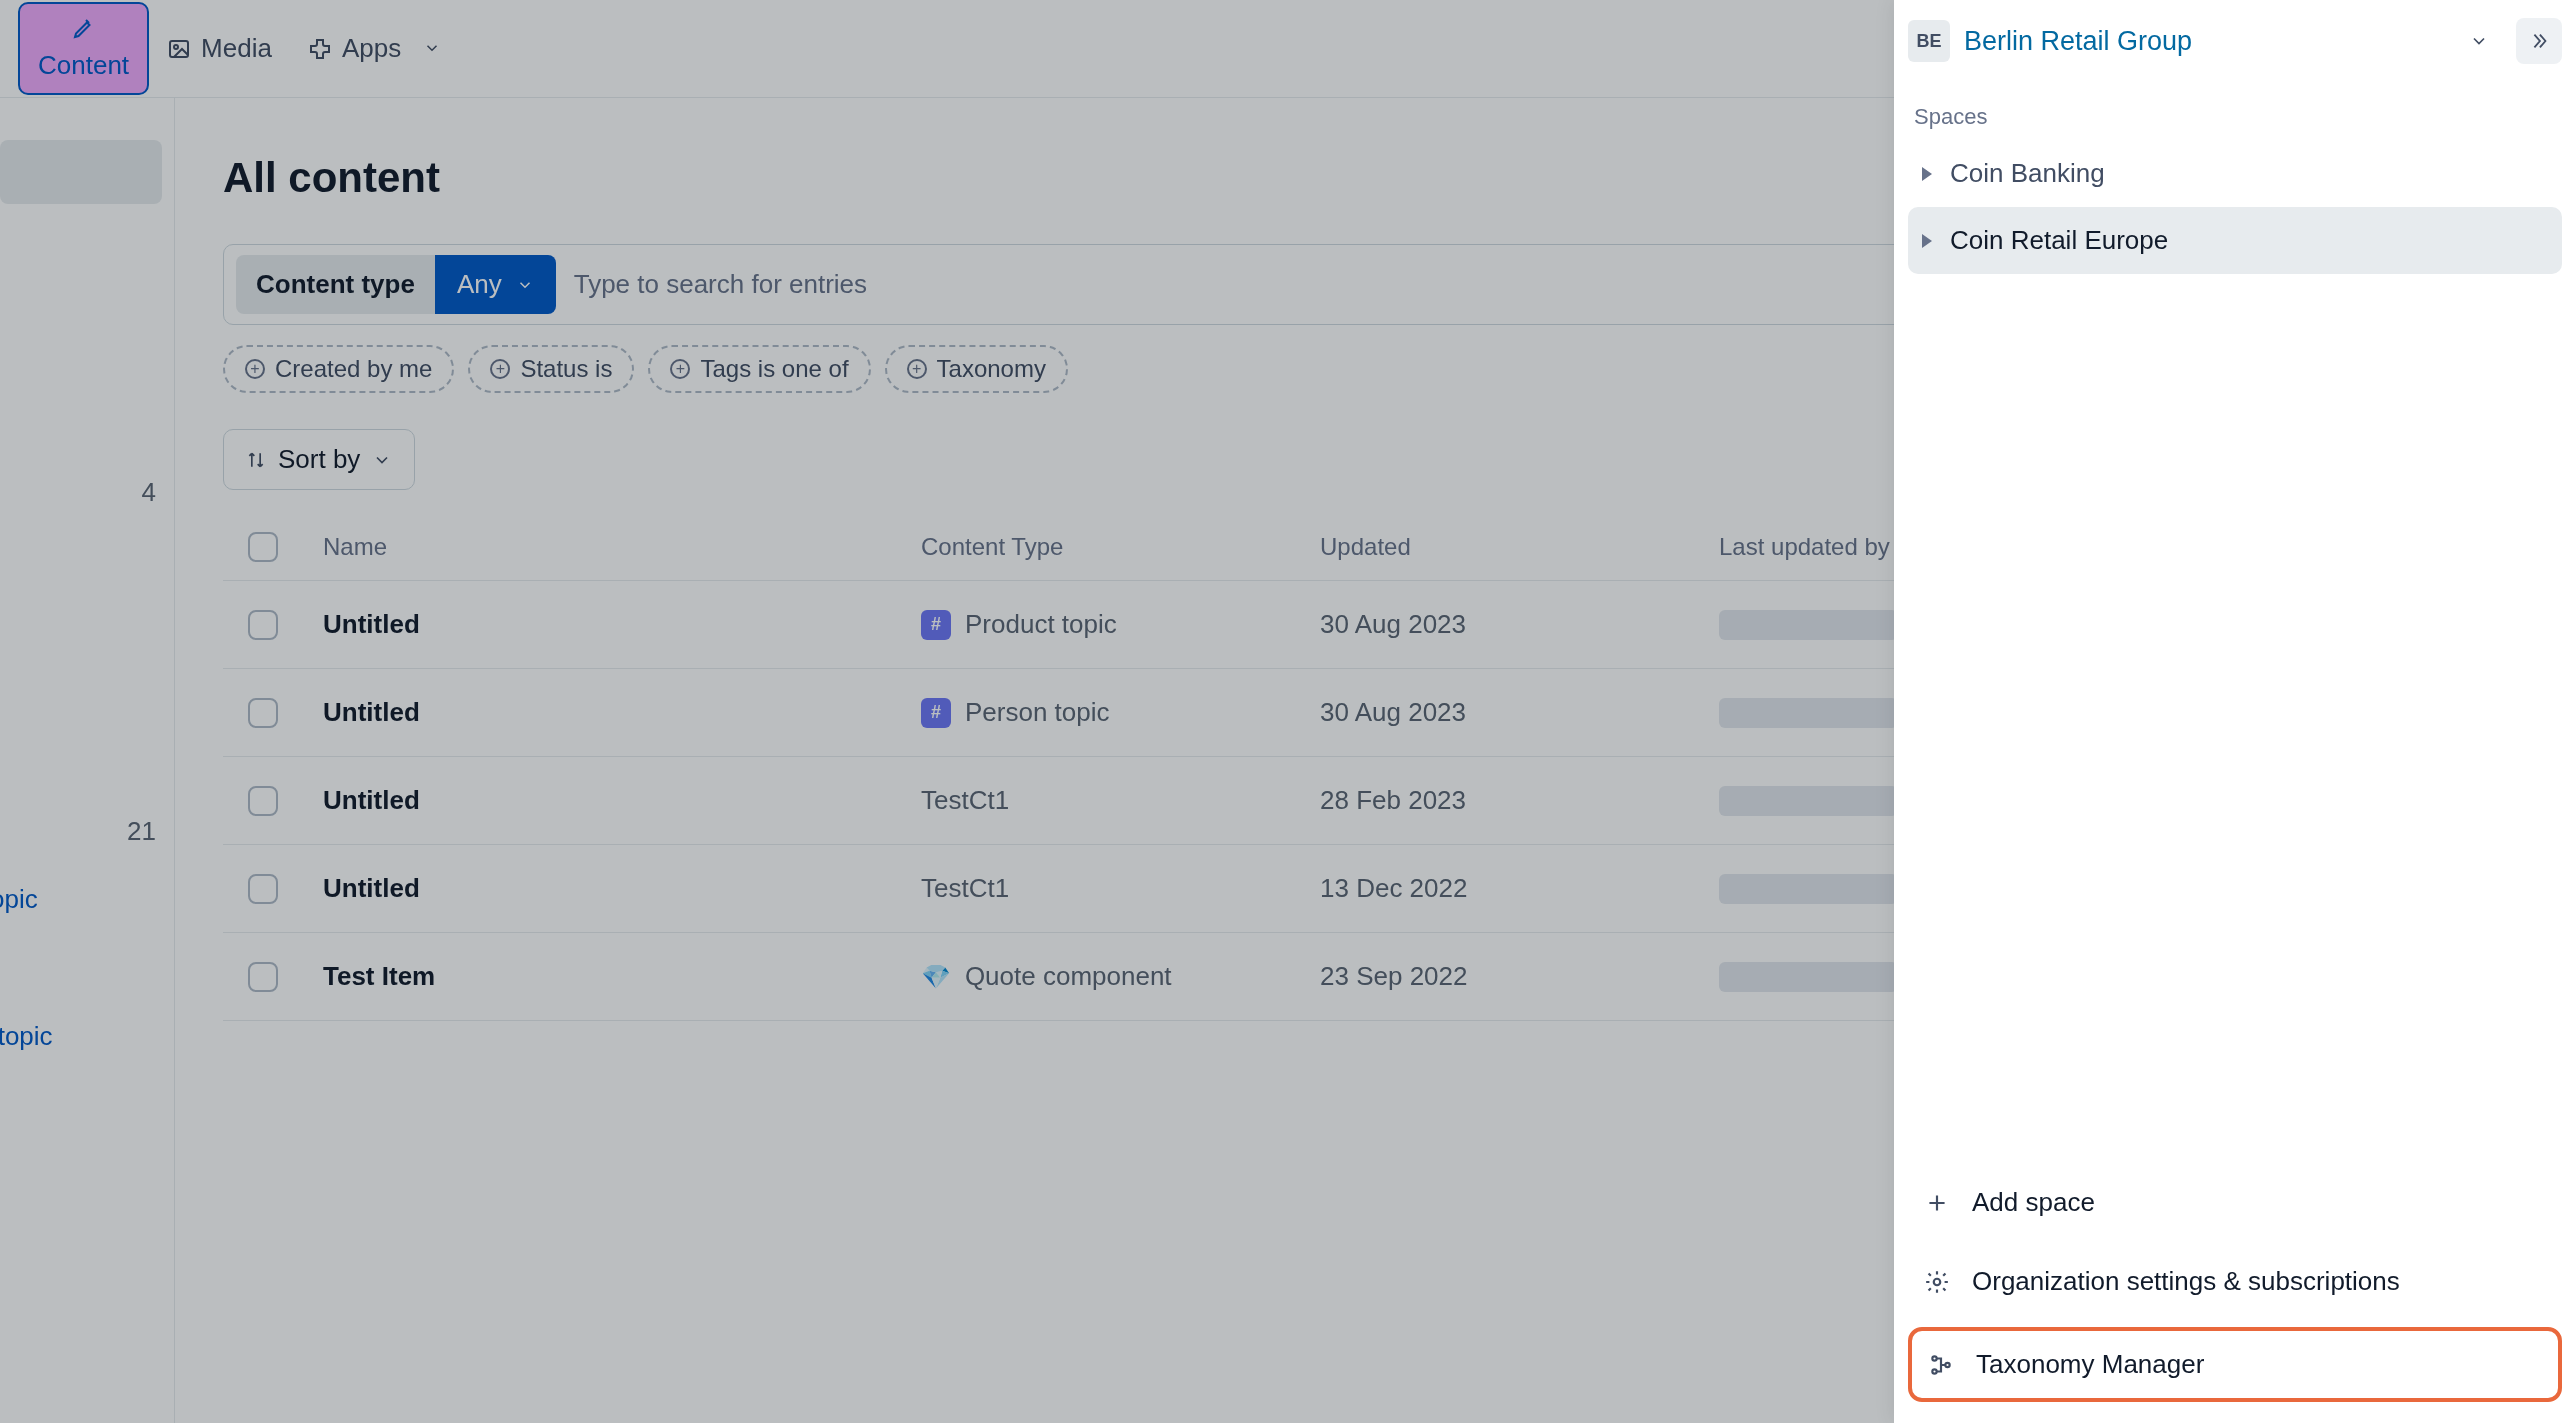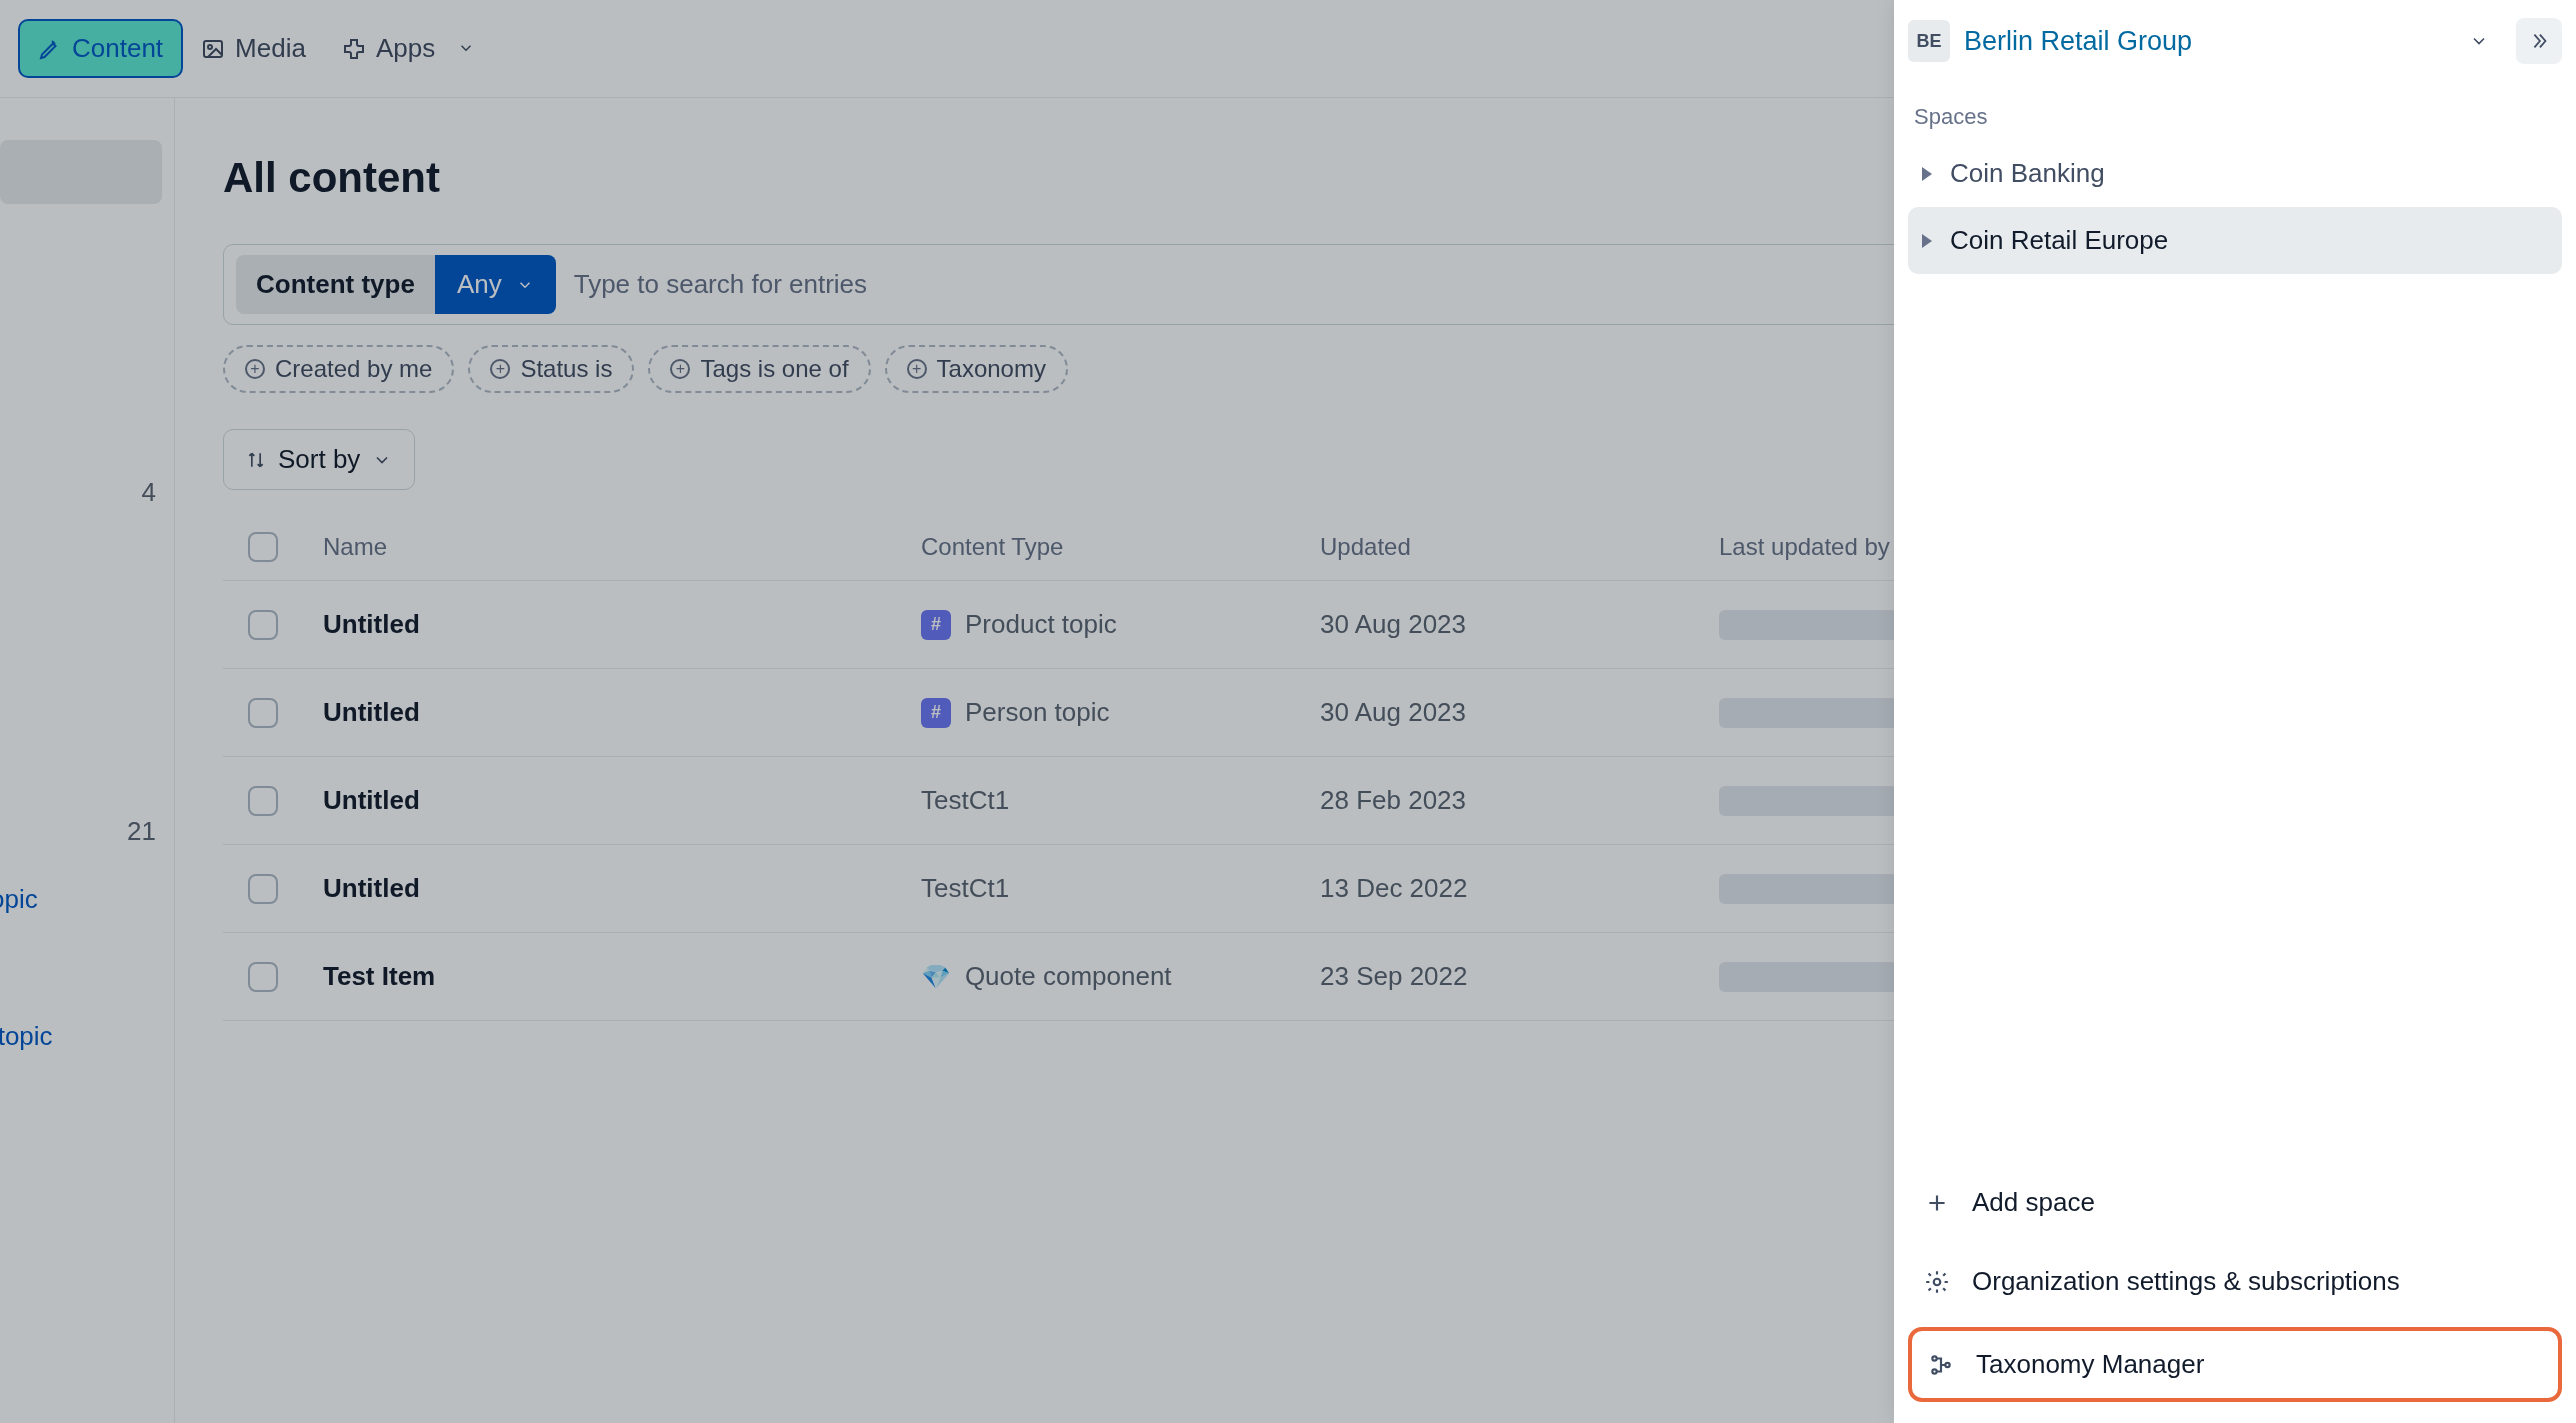--- a/index.html
+++ b/index.html
@@ -34,21 +34,22 @@
   align-items: center;
   gap: 10px;
   padding: 12px 18px;
   border-radius: 10px;
   color: #414d63;
   font-size: 26px;
 }
 .nav-pill.active {
   color: #0059c8;
   border: 2px solid #0059c8;
-  background: #5eead4;
+  background: #f0abfc;
+  flex-direction: column;
 }
 .nav-pill .ico { width: 24px; height: 24px; display:inline-flex; }
 .apps-caret { margin-left: 12px; color:#67728a; }
 .spacer { flex: 1; }
 .env-chip {
   display:flex; align-items:center; gap:10px;
   background:#cdf2c9; color:#0a5c00;
   padding:10px 20px; border-radius:8px; font-size:25px;
 }
 

